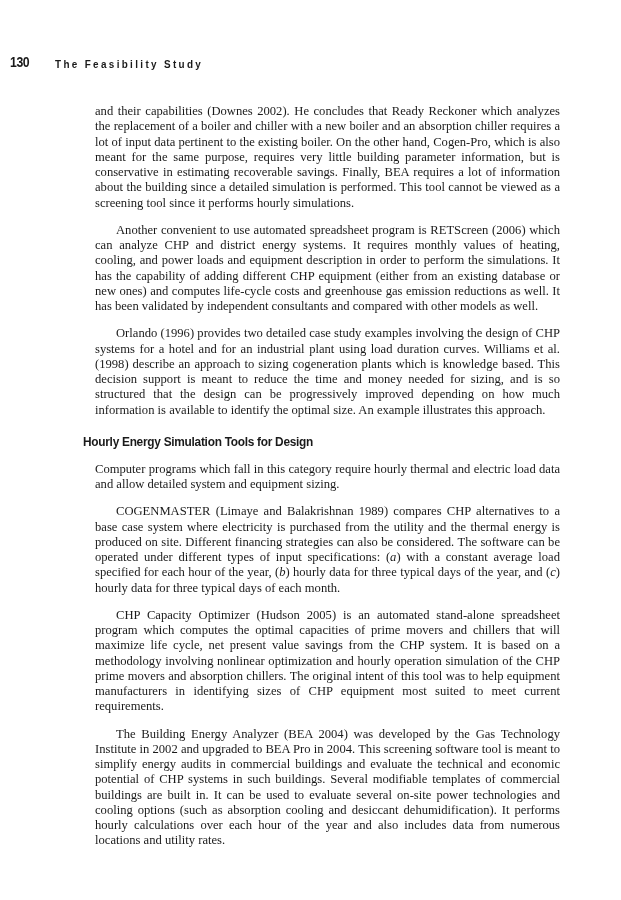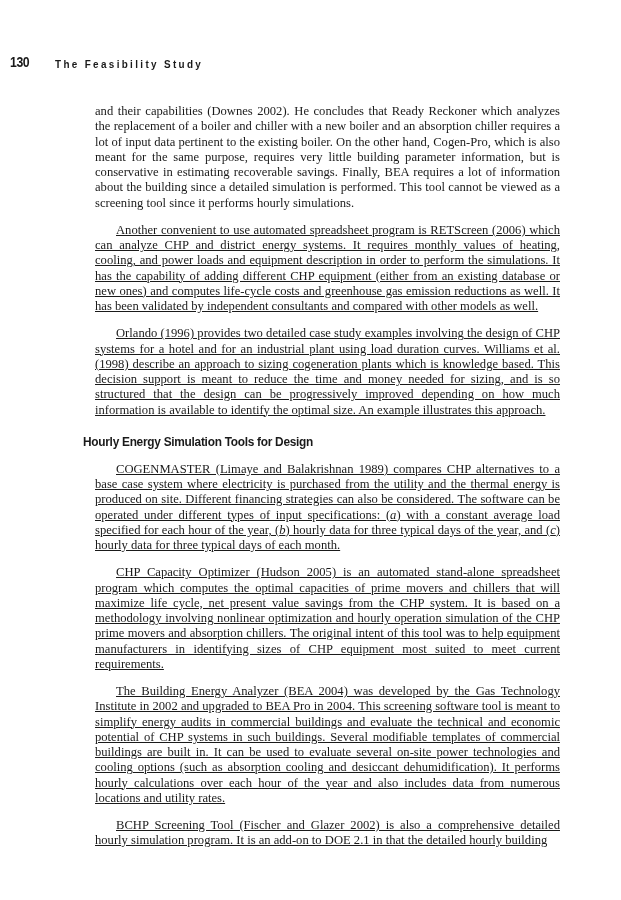--- a/index.html
+++ b/index.html
@@ -49,21 +49,20 @@
       font-size: 12.6px;
       line-height: 15.25px;
     }
     .content p {
       margin: 12px;
       text-align: justify;
       hyphens: manual;
     }
     .content p.indent {
       text-indent: 21px;
-      text-decoration: underline;
     }
     .section-heading {
       font-family: "Liberation Sans", sans-serif;
       font-weight: bold;
       font-size: 13.2px;
       letter-spacing: -0.3px;
       margin: 16px 0 2px 0;
       line-height: 16px;
       transform: scaleX(0.9);
       transform-origin: left;
@@ -78,17 +77,17 @@
   <span class="chapter-title">The Feasibility Study</span>
 </div>
 
 <div class="content">
   <p>and their capabilities (Downes 2002). He concludes that Ready Reckoner which analyzes the replacement of a boiler and chiller with a new boiler and an absorption chiller requires a lot of input data pertinent to the existing boiler. On the other hand, Cogen-Pro, which is also meant for the same purpose, requires very little building parameter information, but is conservative in estimating recoverable savings. Finally, BEA requires a lot of information about the building since a detailed simulation is performed. This tool cannot be viewed as a screening tool since it performs hourly simulations.</p>
   <p class="indent">Another convenient to use automated spreadsheet program is RETScreen (2006) which can analyze CHP and district energy systems. It requires monthly values of heating, cooling, and power loads and equipment description in order to perform the simulations. It has the capability of adding different CHP equipment (either from an existing database or new ones) and computes life-cycle costs and greenhouse gas emission reductions as well. It has been validated by independent consultants and compared with other models as well.</p>
   <p class="indent">Orlando (1996) provides two detailed case study examples involving the design of CHP systems for a hotel and for an industrial plant using load duration curves. Williams et al. (1998) describe an approach to sizing cogeneration plants which is knowledge based. This decision support is meant to reduce the time and money needed for sizing, and is so structured that the design can be progressively improved depending on how much information is available to identify the optimal size. An example illustrates this approach.</p>
 
   <div class="section-heading">Hourly Energy Simulation Tools for Design</div>
 
+  <p>Computer programs which fall in this category require hourly thermal and electric load data and allow detailed system and equipment sizing.</p>
   <p class="indent" id="cogenmaster-para">COGENMASTER (Limaye and Balakrishnan 1989) compares CHP alternatives to a base case system where electricity is purchased from the utility and the thermal energy is produced on site. Different financing strategies can also be considered. The software can be operated under different types of input specifications: (<i>a</i>) with a constant aver­age load specified for each hour of the year, (<i>b</i>) hourly data for three typical days of the year, and (<i>c</i>) hourly data for three typical days of each month.</p>
   <p class="indent">CHP Capacity Optimizer (Hudson 2005) is an automated stand-alone spreadsheet program which computes the optimal capacities of prime movers and chillers that will maximize life cycle, net present value savings from the CHP system. It is based on a methodology involving nonlinear optimization and hourly operation simulation of the CHP prime movers and absorption chillers. The original intent of this tool was to help equipment manufacturers in identifying sizes of CHP equipment most suited to meet current requirements.</p>
   <p class="indent">The Building Energy Analyzer (BEA 2004) was developed by the Gas Technology Institute in 2002 and upgraded to BEA Pro in 2004. This screening software tool is meant to simplify energy audits in commercial buildings and evaluate the technical and economic potential of CHP systems in such buildings. Several modifiable templates of commer­cial buildings are built in. It can be used to evaluate several on-site power technologies and cooling options (such as absorption cooling and desiccant dehumidification). It performs hourly calculations over each hour of the year and also includes data from numerous locations and utility rates.</p>
-  <p class="indent">BCHP Screening Tool (Fischer and Glazer 2002) is also a comprehensive detailed hourly simulation program. It is an add-on to DOE 2.1 in that the detailed hourly building</p>
 </div>
 
 </body></html>

